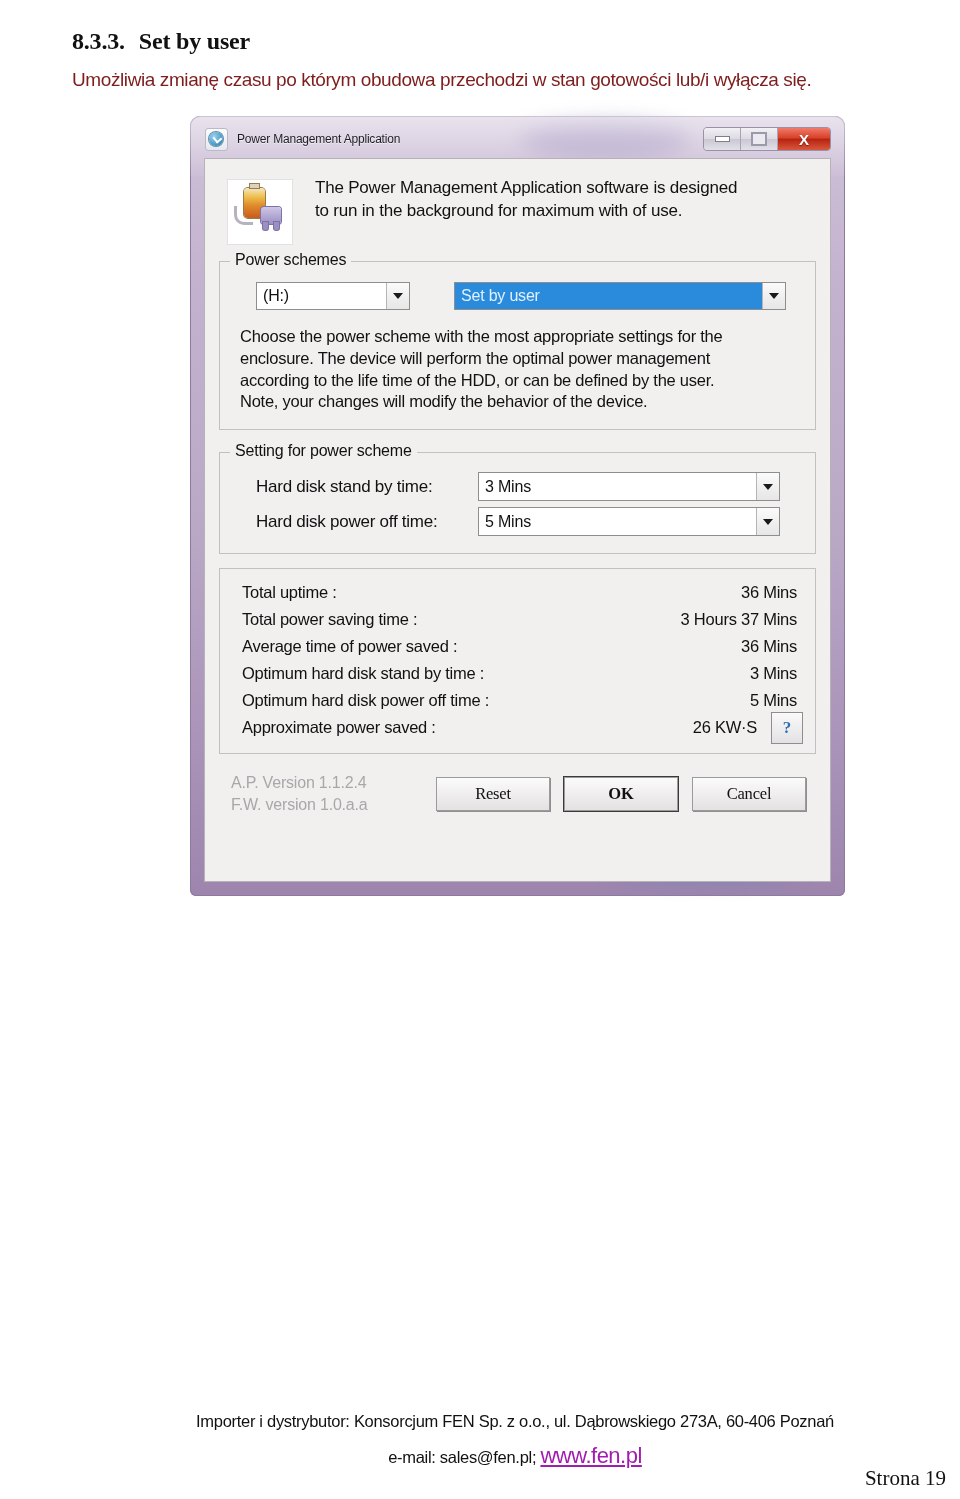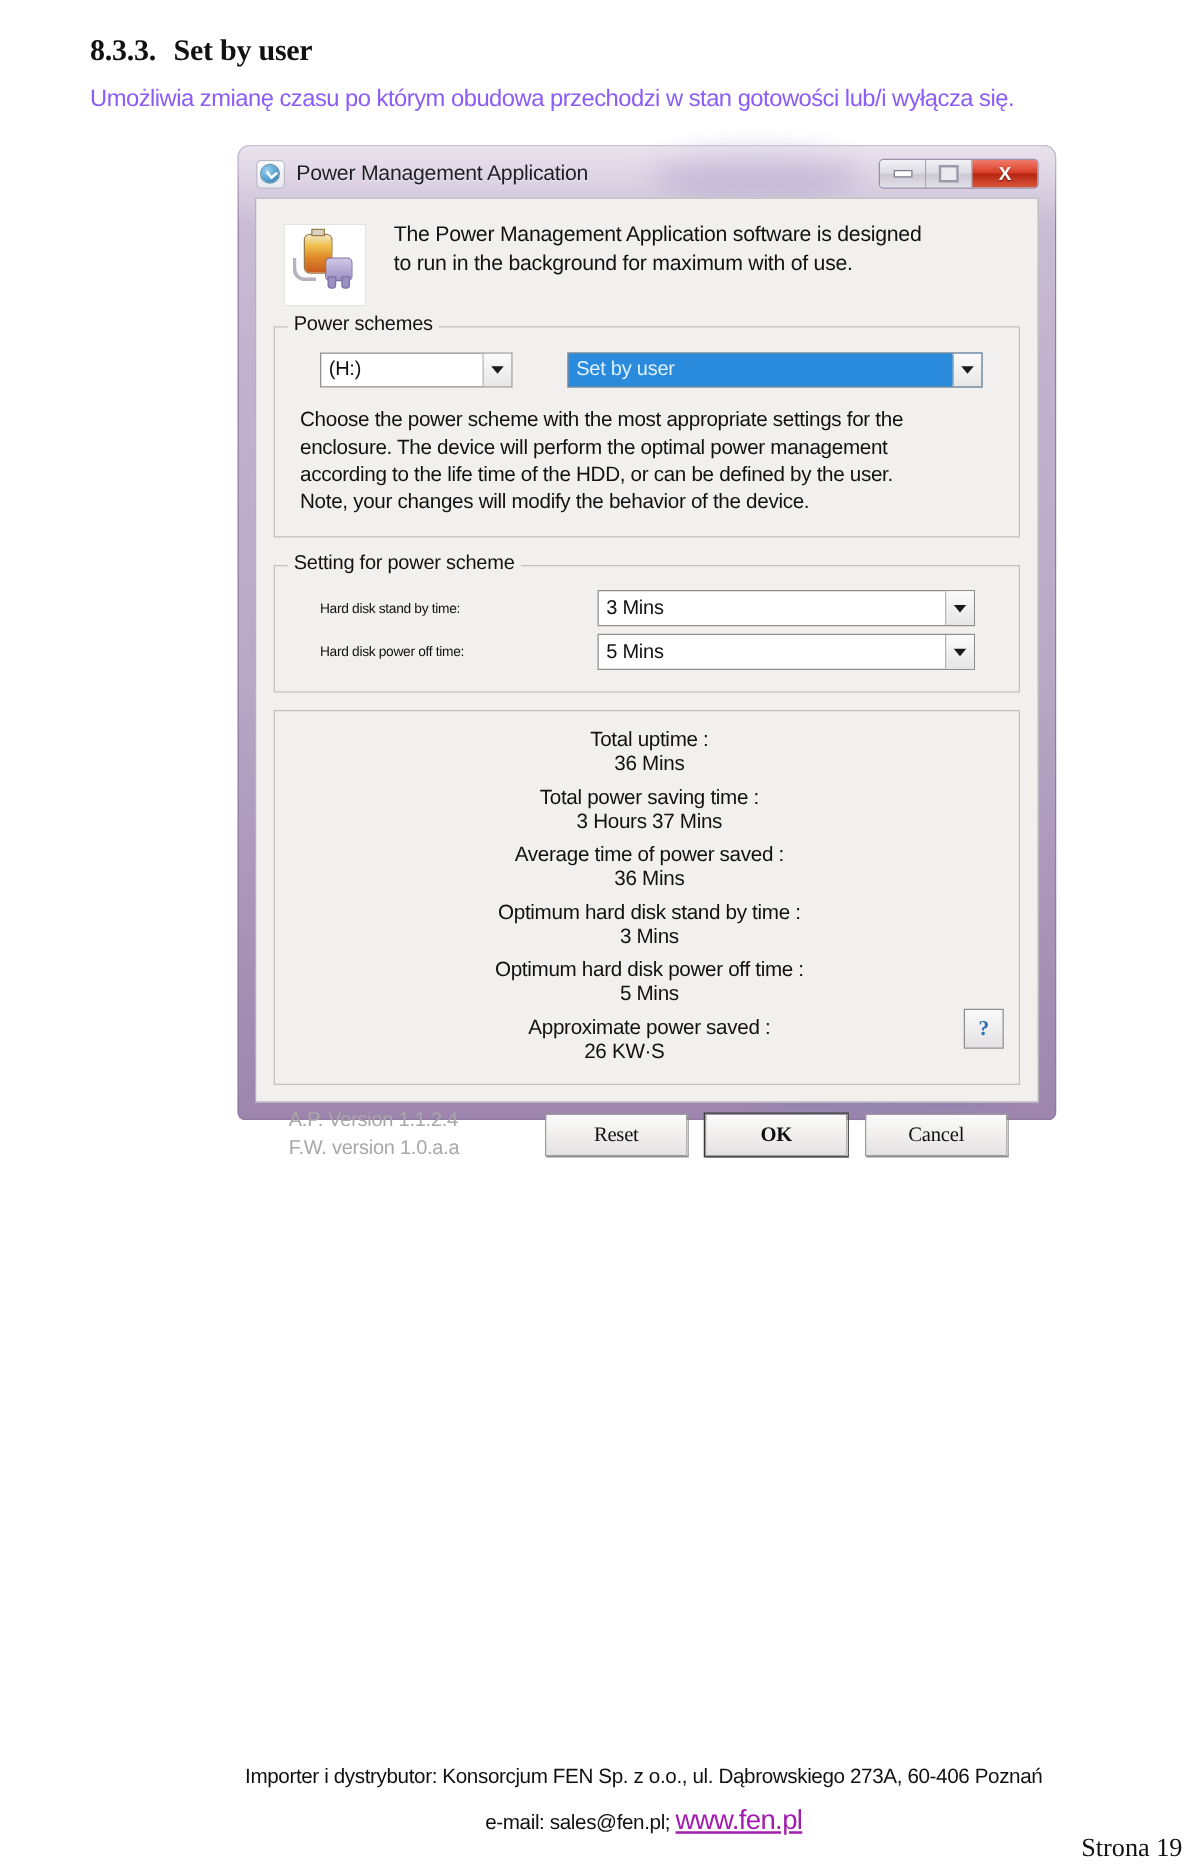--- a/index.html
+++ b/index.html
@@ -16,21 +16,21 @@
   .doc-head{ position:absolute; left:72px; top:28px; width:850px; }
   .doc-title{
     font-family:"Liberation Serif", serif;
     font-weight:bold; font-size:24px; color:#111; letter-spacing:-0.2px;
     white-space:nowrap;
   }
   .doc-title .num{ margin-right:14px; }
   .doc-desc{
     margin-top:14px;
     font-family:"Liberation Sans", sans-serif;
-    font-size:19px; color:#8b5cf6; letter-spacing:-0.4px; white-space:nowrap;
+    font-size:19px; color:#7f1d1d; letter-spacing:-0.4px; white-space:nowrap;
   }
 
   
   .win-wrap{
     position:absolute; left:190px; top:116px; width:655px; height:780px;
   }
   .glass{
     position:absolute; inset:0;
     border-radius:10px 10px 6px 6px;
     background:
@@ -67,21 +67,21 @@
     border-radius:50%;
     background:radial-gradient(circle at 35% 32%, #9fd3ef 0%, #4e9ecb 58%, #2e6e99 100%);
     box-shadow:0 0 0 1px #5d8fae;
   }
   .win-icon::after{
     content:""; position:absolute; left:8px; top:6px; width:5px; height:5px;
     border-left:2px solid #fff; border-bottom:2px solid #fff;
     transform:rotate(-40deg);
   }
   .win-title{
-    font-size:17px; color:#1d1d24; letter-spacing:-0.2px;
+    font-size:12px; color:#1d1d24; letter-spacing:-0.2px;
     text-shadow:0 1px 0 rgba(255,255,255,.6);
     white-space:nowrap;
   }
   .caption-btns{
     margin-left:auto; margin-right:8px; display:flex; align-items:center;
     border:1px solid #9a90a8; border-radius:4px; overflow:hidden;
     background:#cfcdd6;
   }
   .cap{
     width:36px;height:22px; display:flex;align-items:center;justify-content:center;
@@ -177,32 +177,32 @@
 
   .desc-box{
     margin:0 0 0 0; padding:2px 4px 2px 6px;
     font-size:16.5px; line-height:1.32; color:#111; letter-spacing:-0.25px;
   }
 
   .setting-row{
     display:flex; align-items:center; padding:3px 0 3px 22px;
   }
   .setting-label{
-    width:222px; font-size:11px; color:#111; letter-spacing:-0.25px; white-space:nowrap;
+    width:222px; font-size:17px; color:#111; letter-spacing:-0.25px; white-space:nowrap;
   }
   .combo.w-time{ width:300px; height:27px; }
 
   
   .stats{
     margin:14px 14px 0 14px; border:1px solid #c2c0c2; background:#f1f0ef;
     padding:10px 18px 12px 22px;
   }
   .stat-row{
     display:flex; align-items:center; justify-content:space-between;
-    padding:4px 0; position:relative;flex-direction:column;
+    padding:4px 0; position:relative;
   }
   .stat-label{ font-size:16.5px; color:#111; letter-spacing:-0.25px; white-space:nowrap; }
   .stat-value{ font-size:16.5px; color:#111; letter-spacing:-0.25px; white-space:nowrap; }
   .stat-row.with-help .stat-value{ margin-right:40px; }
   .help-btn{
     position:absolute; right:-6px; top:-2px;
     width:30px;height:30px;
     background:linear-gradient(180deg,#fafafa,#e3e1e4);
     border:1px solid #8e8e8e;
     display:flex;align-items:center;justify-content:center;

